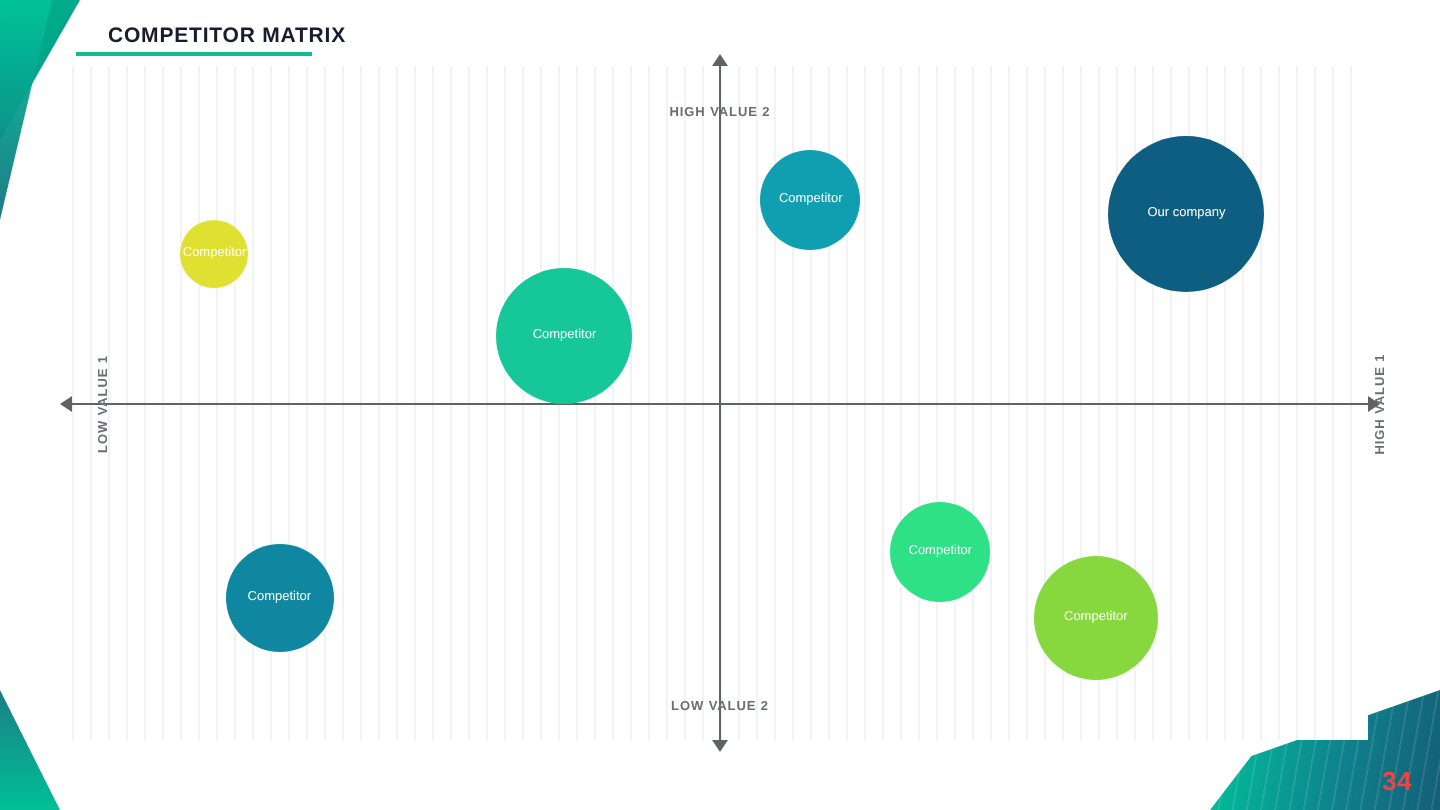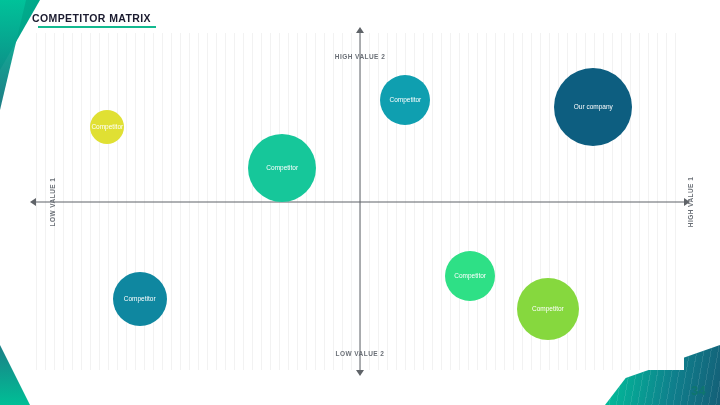--- a/index.html
+++ b/index.html
@@ -32,26 +32,26 @@
     background:linear-gradient(100deg,#00c49b 0%,#0f7f8c 60%,#145f77 100%);
     clip-path:polygon(100% 0,100% 100%,0 100%,18% 55%);
   }
   .corner-br-stripes{
     position:absolute;right:0;bottom:0;width:115px;height:60px;
     clip-path:polygon(100% 0,100% 100%,0 100%,18% 55%);
     background:repeating-linear-gradient(100deg, rgba(255,255,255,.10) 0 1px, rgba(255,255,255,0) 1px 7px);
   }
   .page-num{
     position:absolute;right:14px;bottom:7px;
-    color:#0f766e;font-size:13px;font-weight:bold;letter-spacing:.3px;
+    color:#ef4444;font-size:13px;font-weight:bold;letter-spacing:.3px;
   }
 
   
   .title{
-    position:absolute;left:32px;top:12px;
+    position:absolute;left:54px;top:12px;
     font-size:10.5px;font-weight:bold;color:#1b1b2f;letter-spacing:.4px;
   }
   .title-underline{
     position:absolute;left:38px;top:26px;width:118px;height:2px;
     background:#13b98f;
   }
 
   
   .chart{
     position:absolute;left:36px;top:33px;width:648px;height:337px;

